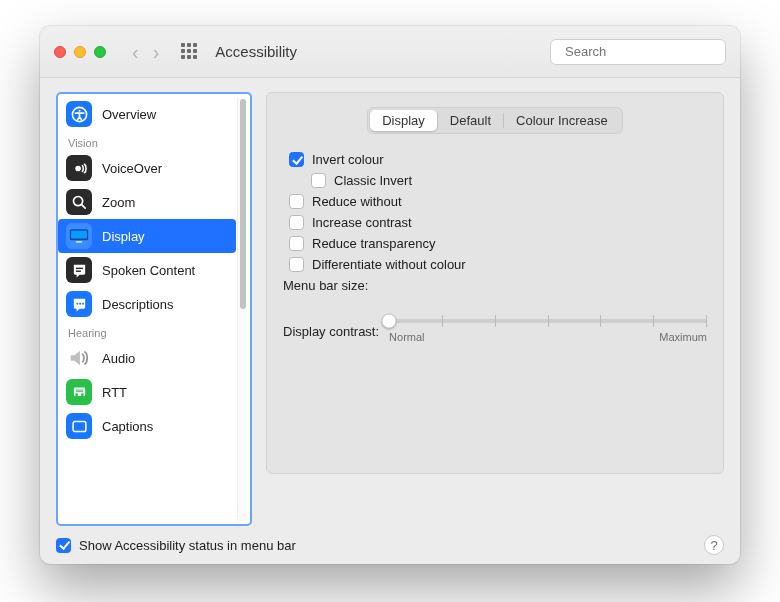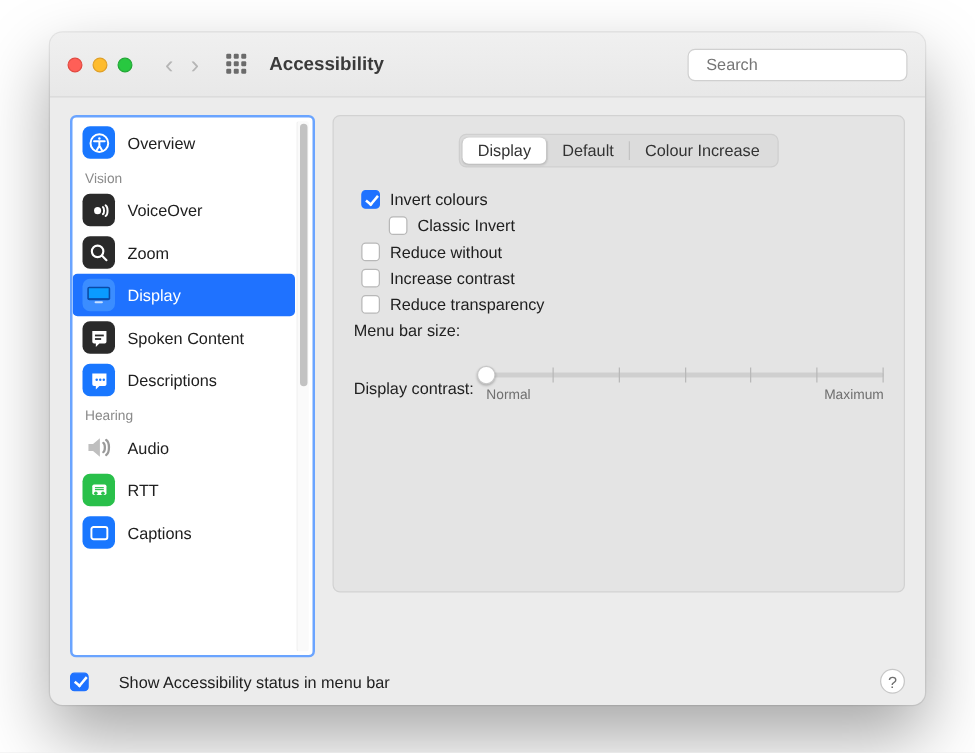--- a/index.html
+++ b/index.html
@@ -43,21 +43,21 @@
   .tl.yel{background:#febc2e;border:1px solid #e0a028;}
   .tl.grn{background:#28c840;border:1px solid #23a837;}
   .nav { display:flex; gap:6px; color:#b5b5b5; margin-right:6px;}
   .nav .chev { font-size:20px; line-height:1; padding:2px 4px; cursor:default;}
   .apps-grid {
     width:18px;height:18px;
     display:grid;grid-template-columns:repeat(3,4px);grid-template-rows:repeat(3,4px);
     gap:2px; margin:0 6px 0 2px;
   }
   .apps-grid span{background:#6b6b6b;border-radius:1px;}
-  .title { font-weight:700; font-size:15px; color:#3a3a3a; flex:0 0 auto;}
+  .title { font-weight:400; font-size:15px; color:#3a3a3a; flex:0 0 auto;}
   .spacer{flex:1 1 auto;}
   .search {
     display:flex; align-items:center;
     width:176px; height:26px;
     border:1px solid #d0d0d0; border-radius:6px;
     background:#fff; padding:0 6px; gap:6px;
     color:#9a9a9a;
   }
   .search svg{width:14px;height:14px;stroke:#8a8a8a;}
   .search input{
@@ -188,21 +188,21 @@
     display:flex;justify-content:space-between;font-size:11px;color:#6f6f6f;
     margin-top:8px;
   }
   
   .footer {
     flex:0 0 auto;
     display:flex;align-items:center;justify-content:space-between;
     padding:0 16px;
     height:38px;
   }
-  .footer .left{display:flex;align-items:center;gap:24px;font-size:13px;}
+  .footer .left{display:flex;align-items:center;gap:8px;font-size:13px;}
   .help{
     width:20px;height:20px;border-radius:50%;border:1px solid #c7c7c7;background:#fff;
     display:flex;align-items:center;justify-content:center;color:#6f6f6f;font-size:13px;
   }
   
   .ic-overview{background:#1977ff;}
   .ic-voiceover{background:#2a2a2a;}
   .ic-zoom{background:#2a2a2a;}
   .ic-display{background:#1977ff;}
   .ic-spoken{background:#2a2a2a;}
@@ -370,37 +370,41 @@
           <div class="segdiv"></div>
           <div class="segbtn">Default</div>
           <div class="segdiv"></div>
           <div class="segbtn">Colour Increase</div>
         </div>
       </div>
 
       <div class="opts">
         <div class="opt">
           <div class="chk on"></div>
-          <span>Invert colours</span>
+          <span>Invert colour</span>
         </div>
         <div class="opt indent">
           <div class="chk"></div>
           <span>Classic Invert</span>
         </div>
         <div class="opt">
           <div class="chk"></div>
           <span>Reduce without</span>
         </div>
         <div class="opt">
           <div class="chk"></div>
           <span>Increase contrast</span>
         </div>
         <div class="opt">
           <div class="chk"></div>
           <span>Reduce transparency</span>
+        </div>
+        <div class="opt">
+          <div class="chk"></div>
+          <span>Differentiate without colour</span>
         </div>
       </div>
 
       <div class="row">
         <span class="lbl">Menu bar size:</span>
       </div>
 
       <div class="row slider-row" style="align-items:flex-start;flex-direction:column;gap:4px;">
         <div style="display:flex;align-items:center;gap:10px;width:100%;">
           <span class="lbl">Display contrast:</span>

